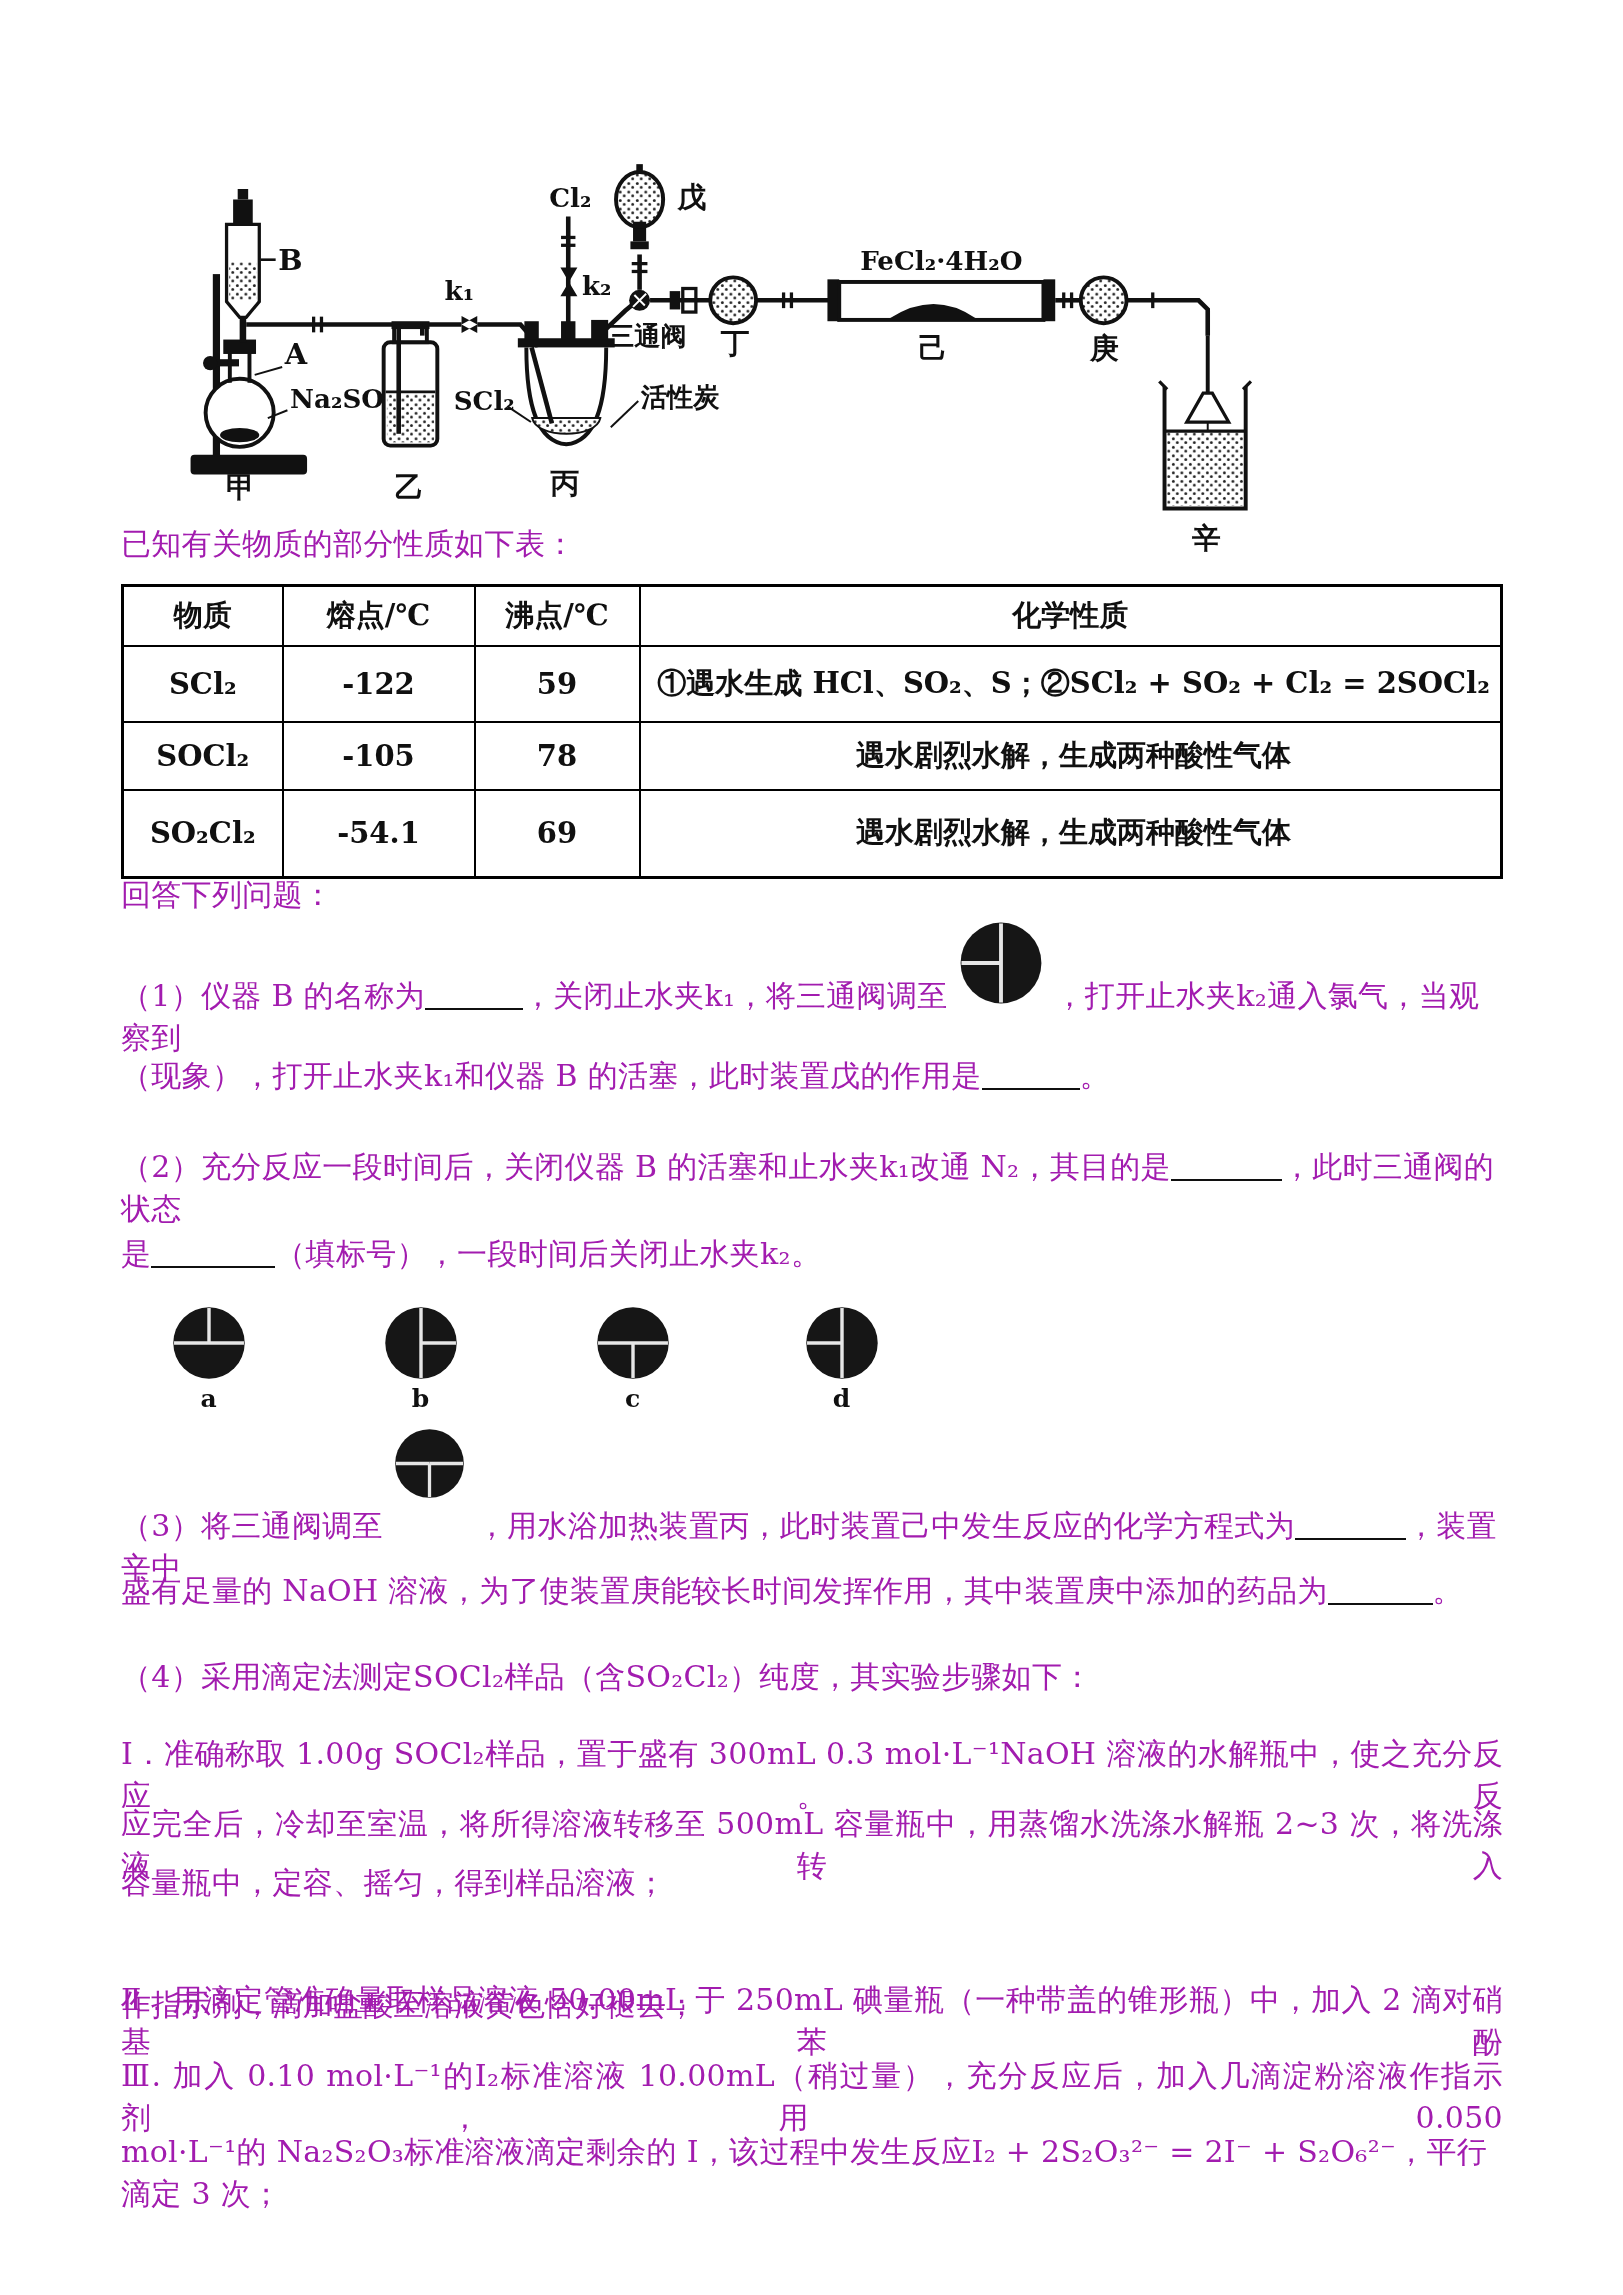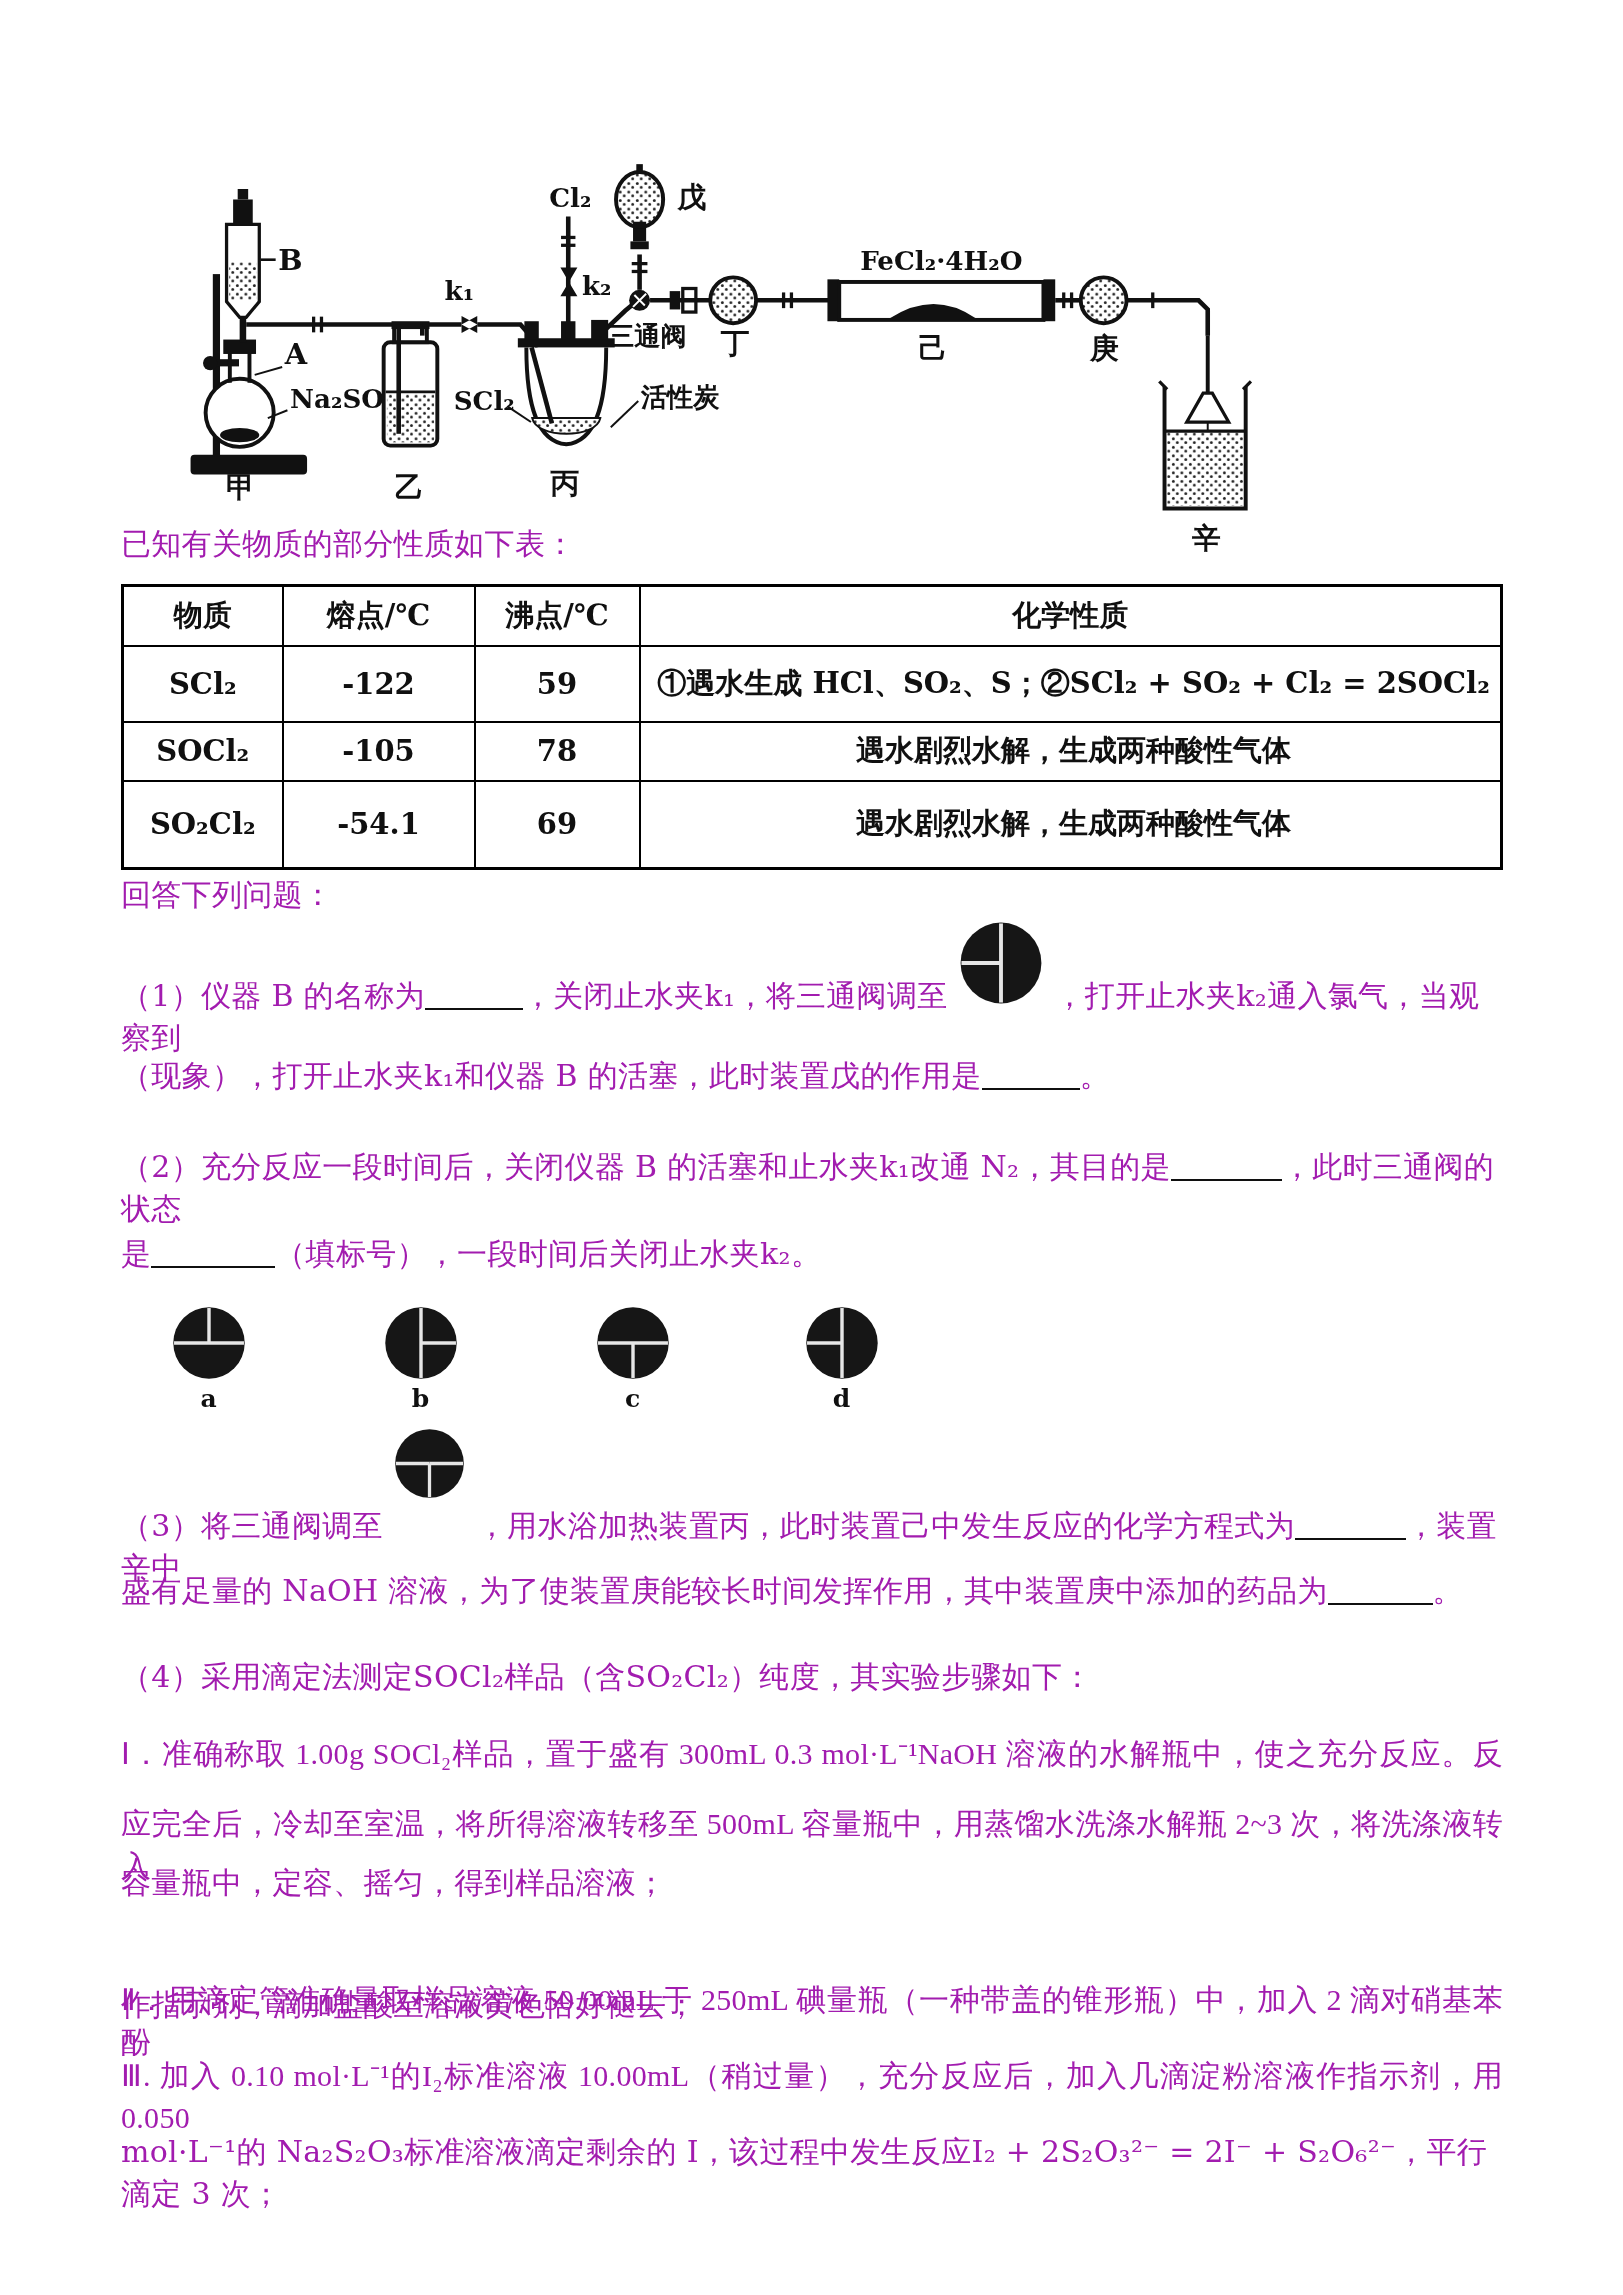--- a/index.html
+++ b/index.html
@@ -1,34 +1,34 @@
 <!DOCTYPE html>
 <html style="font-size:10.5px"><head>
 <meta charset="utf-8">
 <style>
   html,body{margin:0;padding:0;background:#e8e8e8;}
   .page{position:relative;width:1623px;height:2295px;background:#ffffff;margin:0 auto;
         font-family:"DejaVu Serif","Liberation Serif",serif;color:#101010;overflow:hidden;}
   .abs{position:absolute;}
   .line{position:absolute;left:121px;width:1382px;font-size:30px;line-height:1.4;
         color:#a21caf;letter-spacing:0.3px;}
-  .just{text-align:justify;text-align-last:justify;font-family:Liberation Serif, serif;}
+  .just{text-align:justify;text-align-last:justify;}
   .blank{display:inline-block;min-width:98px;height:26px;border-bottom:2.6px solid #101010;
          vertical-align:-3.9px;}
   .valve-inline{display:inline-block;margin:0 10.5px;vertical-align:baseline;line-height:0;}
   .valve-inline svg{display:block;}
   
   table.props{position:absolute;left:121px;top:584px;width:1382px;border-collapse:collapse;
               font-size:29px;color:#101010;table-layout:fixed;}
   table.props th,table.props td{border:2.6px solid #000;text-align:center;vertical-align:middle;
               padding:3.9px 5.2px;font-weight:bold;}
   table.props{border:3.3px solid #000;}
   table.props tr.hdr{height:60px;}
   table.props tr.r1{height:76px;}
-  table.props tr.r2{height:59px;}
+  table.props tr.r2{height:68px;}
   table.props tr.r3{height:88px;}
   td.chem{text-align:right;padding-left:11.8px !important;}
   
   .vopt{position:absolute;top:0;width:105px;text-align:center;}
   .vopt .vcirc{display:inline-block;line-height:0;}
   .vlabel{font-size:25px;font-weight:bold;margin-top:1.3px;font-family:"DejaVu Serif",serif;}
   
   .apparatus text{font-family:"DejaVu Serif","Liberation Serif",serif;fill:#101010;}
   .lbl{font-size:44px;font-weight:600;}
   .lbl-sm{font-size:40px;font-weight:600;}

